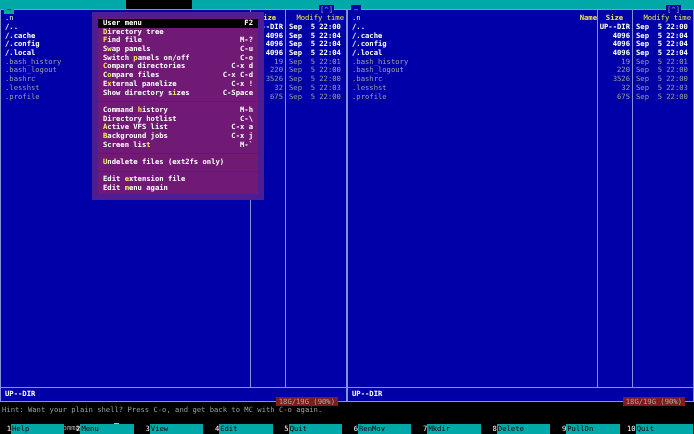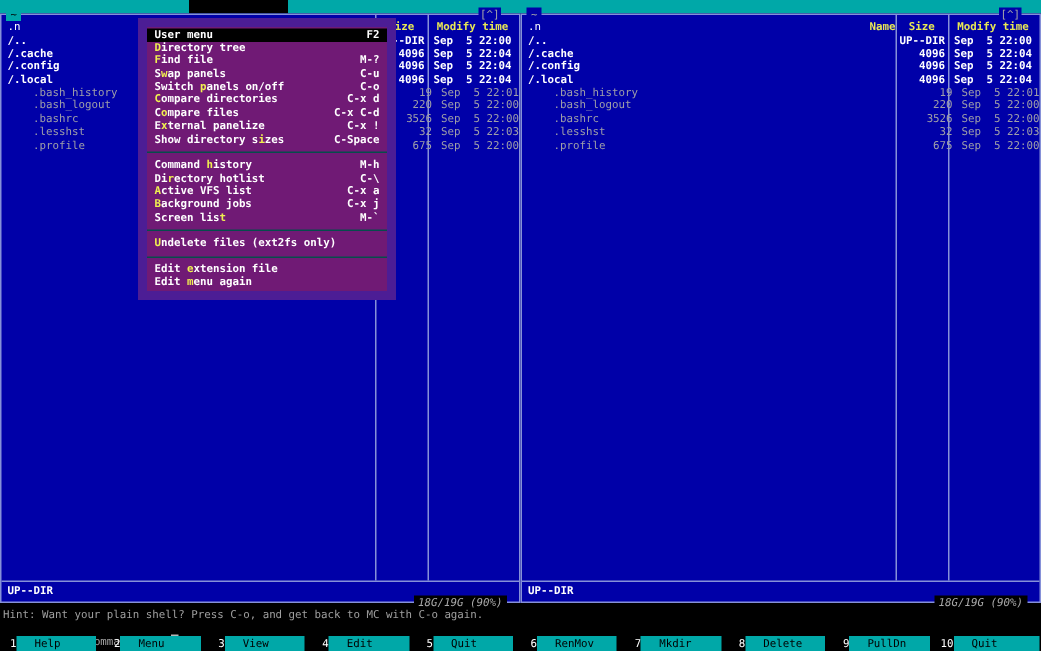--- a/index.html
+++ b/index.html
@@ -21,31 +21,31 @@
   
   .panel{position:absolute;top:9px;width:347px;height:393px;background:#0000a8;
          border:1px solid #8691d8;}
   .panel.left{left:0;} .panel.right{left:347px;}
   .vsep{position:absolute;top:0;width:1px;height:377px;background:#8691d8;}
   .vsep.v1{left:249px;} .vsep.v2{left:284px;}
   .phdr{position:absolute;top:3px;left:0;right:0;height:9px;}
   .hdr-sort{position:absolute;left:4px;color:#fff;}
   .hdr-name{position:absolute;left:0;width:249px;text-align:right;color:#e8e855;font-weight:bold;}
   .hdr-size{position:absolute;left:249px;width:35px;text-align:center;color:#e8e855;font-weight:bold;}
-  .hdr-time{position:absolute;left:285px;width:58px;text-align:center;color:#e8e855;font-weight:bold;}
+  .hdr-time{position:absolute;left:285px;width:58px;text-align:right;color:#e8e855;font-weight:normal;}
   .rows{position:absolute;top:13px;left:0;right:0;}
   .frow{display:flex;height:8.7px;line-height:8.7px;}
   .frow .fname{width:249px;padding-left:4px;overflow:hidden;white-space:pre;}
   .frow .fsize{width:35px;text-align:right;padding-right:2px;white-space:pre;}
   .frow .ftime{width:58px;padding-left:4px;white-space:pre;}
   .frow.dir{color:#fff;font-weight:bold;}
-  .frow.file{color:#9f9fa8;margin-left:17px;}
+  .frow.file{color:#9f9fa8;}
   .mini-sep{position:absolute;top:377px;left:0;right:0;height:1px;background:#8691d8;}
   .ministatus{position:absolute;top:379px;left:4px;color:#fff;font-weight:bold;}
-  .freespace{position:absolute;bottom:-5px;right:8px;background:#000000;padding:0 3px;color:#a8a8a8;white-space:pre;font-style:italic;}
+  .freespace{position:absolute;bottom:-5px;right:8px;background:#7f1d1d;padding:0 3px;color:#a8a8a8;white-space:pre;}
   .pmark-up{position:absolute;top:-5px;right:12px;background:#0000a8;padding:0 1px;color:#a8a8a8;}
   .pmark-path{position:absolute;top:-5px;left:3px;padding:0 3px;background:#0000a8;color:#a8a8a8;}
   .pmark-path.active{background:#00a8a8;color:#000;}
 
   
   .menu{position:absolute;top:12px;left:92px;width:172px;background:#701a75;
         border:6px solid #4c1d95;padding:1px 0;z-index:5;}
   .menu-row{display:flex;height:8.7px;line-height:8.7px;padding:0 5px;color:#fff;font-weight:bold;cursor:default;}
   .menu-row span{white-space:pre;}
   .menu-row .hot{color:#f0f050;}
@@ -56,21 +56,21 @@
   .menu-row.sep{padding:0;align-items:center;}
   .menu-row.sep .sepline{display:block;flex:1;height:1px;background:#064c4c;}
 
   
   .hint{position:absolute;top:405px;left:2px;right:0;height:9px;color:#9f9f9f;white-space:pre;}
   .cmdline{position:absolute;top:414px;left:2px;right:0;height:9px;color:#a8a8a8;white-space:pre;}
   .cursor{display:inline-block;width:5px;height:8px;background:#b8b8b8;vertical-align:-1px;margin-left:4px;}
   .fkeys{position:absolute;top:424px;left:0;right:0;height:10px;line-height:10px;display:flex;}
   .fkey{flex:1;display:flex;cursor:default;}
   .fkey .num{width:11px;text-align:right;color:#fff;}
-  .fkey .flabel{flex:1;background:#00a8a8;color:#000;padding-left:12px;margin-right:5px;overflow:hidden;white-space:pre;}
+  .fkey .flabel{flex:1;background:#00a8a8;color:#000;padding-left:1px;margin-right:5px;overflow:hidden;white-space:pre;}
   .fkey:last-child .flabel{margin-right:1px;}
 </style>
 </head>
 <body>
 
 <div class="screen">
 
   <div class="menubar">
       <div class="mb-item">
       <span>Left</span>

